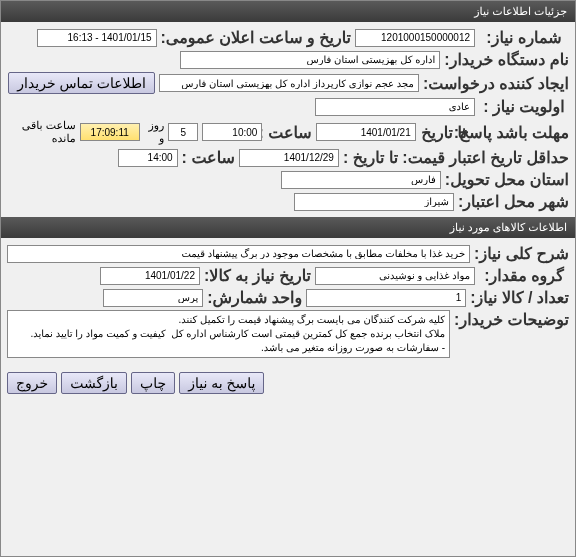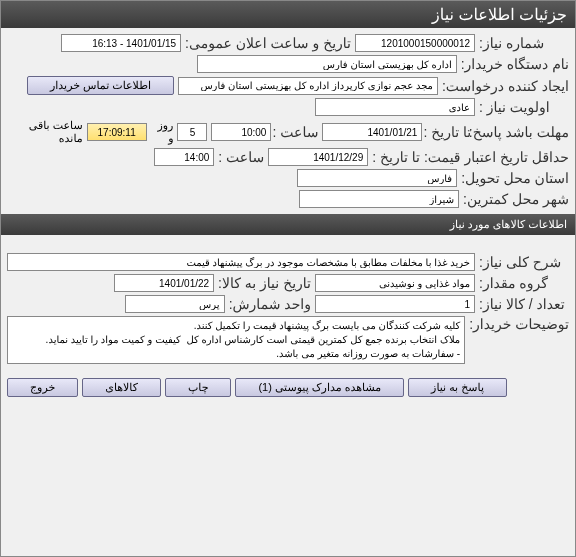--- a/index.html
+++ b/index.html
@@ -15,69 +15,70 @@
 .window {
   background: #f0f0f0;
   border: 1px solid #888;
   width: 576px;
   height: 557px;
 }
 .titlebar {
   background: linear-gradient(to bottom, #5a5a5a, #3a3a3a);
   color: #fff;
   padding: 4px 8px;
-  font-size: 16px;
+  font-size: 11px;
   text-align: right;
 }
 .content {
   padding: 6px;
 }
 .row {
   display: flex;
   align-items: center;
   margin-bottom: 3px;
   gap: 4px;
 }
 .label {
   color: #333;
-  font-size: 14px;
+  font-size: 16px;
   white-space: nowrap;
   min-width: 90px;
-  text-align: left;
+  text-align: center;
+  font-weight: bold;
 }
 .label-sm { min-width: 40px; }
 input[type=text], .textbox, textarea {
   background: #fff;
   border: 1px solid #888;
   padding: 2px 4px;
   font-family: Tahoma, Arial, sans-serif;
   font-size: 10px;
   height: 18px;
   direction: rtl;
 }
 textarea { height: auto; resize: none; line-height: 1.4; }
 .btn {
   background: linear-gradient(to bottom, #e8e8f8, #c8c8e0);
   border: 1px solid #668;
-  padding: 2px 22px;
+  padding: 2px 8px;
   font-family: Tahoma, Arial, sans-serif;
-  font-size: 11px;
+  font-size: 14px;
   cursor: pointer;
   border-radius: 2px;
 }
 .btn-highlight {
   background: linear-gradient(to bottom, #fff0b0, #ffe070);
   border: 1px solid #cc9;
 }
 .section-header {
   background: linear-gradient(to bottom, #5a5a5a, #3a3a3a);
   color: #fff;
   padding: 4px 8px;
   font-size: 11px;
-  margin: 6px -6px 18px -6px;
+  margin: 6px -6px 6px -6px;
 }
 .button-bar {
   display: flex;
   gap: 4px;
   justify-content: flex-end;
   margin-top: 8px;
   padding-top: 6px;
 }
 .w60 { width: 60px; }
 .w100 { width: 100px; }
@@ -135,21 +136,21 @@
       <span class="label label-sm">ساعت :</span>
       <input type="text" class="w60" value="14:00" style="">
     </div>
 
     <div class="row">
       <span class="label">استان محل تحویل:</span>
       <input type="text" class="w160" value="فارس" style="">
     </div>
 
     <div class="row">
-      <span class="label">شهر محل کمترین:</span>
+      <span class="label">شهر محل اعتبار:</span>
       <input type="text" class="w160" value="شیراز" style="">
     </div>
 
     <div class="section-header">اطلاعات کالاهای مورد نیاز</div>
 
     <div class="row">
       <span class="label">شرح کلی نیاز:</span>
       <input type="text" class="wfull" value="خرید غذا با مخلفات مطابق با مشخصات موجود در برگ پیشنهاد قیمت" style="">
     </div>
 
@@ -170,20 +171,19 @@
 
     <div class="row" style="align-items:flex-start">
       <span class="label">توضیحات خریدار:</span>
       <textarea rows="3" class="wfull" style="">کلیه شرکت کنندگان می بایست برگ پیشنهاد قیمت را تکمیل کنند.
 ملاک انتخاب برنده جمع کل کمترین قیمتی است کارشناس اداره کل  کیفیت و کمیت مواد را تایید نماید.
 - سفارشات به صورت روزانه متغیر می باشد.</textarea>
     </div>
 
     <div class="button-bar">
       <button class="btn">پاسخ به نیاز</button>
-      <button class="btn">مشاهده مدارک پیوستی (1)</button>
       <button class="btn">چاپ</button>
-      <button class="btn">کالاهای</button>
+      <button class="btn">بازگشت</button>
       <button class="btn">خروج</button>
     </div>
 
   </div>
 </div>
 
 </body></html>

